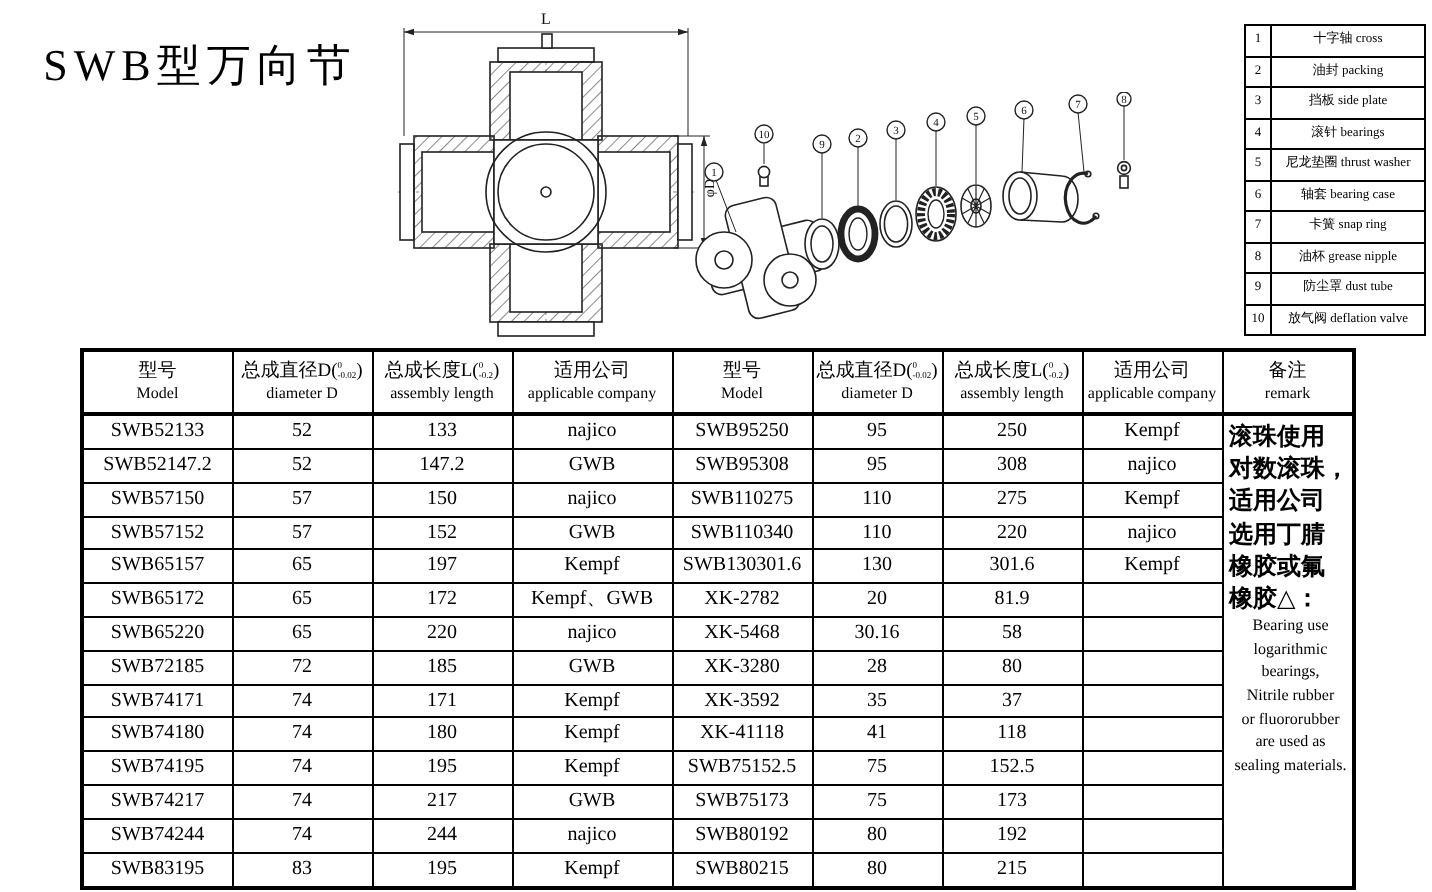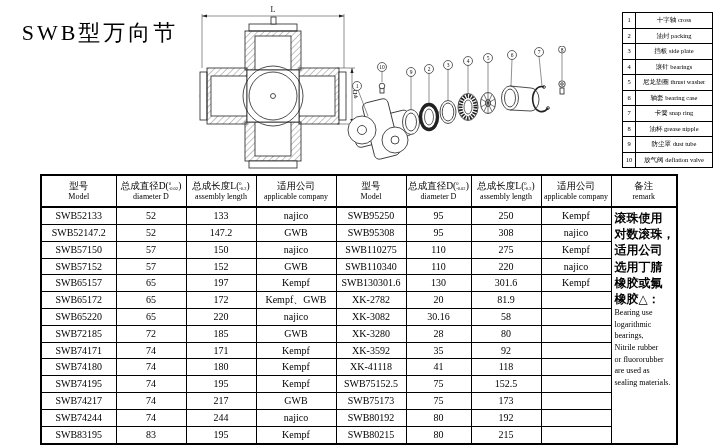--- a/index.html
+++ b/index.html
@@ -24,21 +24,21 @@
   .main-table th,.main-table td{border:1px solid #000;padding:0;text-align:center;
               font-weight:normal;overflow:hidden;white-space:nowrap;}
   .main-table thead th{height:30px;border-bottom:2px solid #000;}
   .main-table tbody td{font-size:10px;line-height:1;}
   .h-zh{font-size:9.5px;line-height:1.15;}
   .h-en{font-size:8px;line-height:1.15;}
   .tol{display:inline-flex;flex-direction:column;vertical-align:middle;font-size:4.5px;line-height:1;text-align:left;}
   .tol i{font-style:normal;display:block;}
   .remark-cell{vertical-align:top;text-align:left !important;padding:2px 0 0 3px !important;white-space:normal !important;}
   .remark-cell .r-zh{font-size:12px;line-height:1.35;white-space:nowrap;font-weight:bold;}
-  .remark-cell .r-en{font-size:8px;line-height:1.45;white-space:nowrap;}
+  .remark-cell .r-en{font-size:8px;line-height:1.45;white-space:nowrap;text-align:center;}
 </style>
 </head>
 <body>
 
 <div class="page">
 
   <div class="title-block">
     <div class="title-zh">SWB型万向节</div>
   </div>
 
@@ -360,21 +360,21 @@
           <td>XK-2782</td>
           <td>20</td>
           <td>81.9</td>
           <td></td>
         </tr>
         <tr>
           <td>SWB65220</td>
           <td>65</td>
           <td>220</td>
           <td>najico</td>
-          <td>XK-3082</td>
+          <td>XK-5468</td>
           <td>30.16</td>
           <td>58</td>
           <td></td>
         </tr>
         <tr>
           <td>SWB72185</td>
           <td>72</td>
           <td>185</td>
           <td>GWB</td>
           <td>XK-3280</td>
@@ -382,21 +382,21 @@
           <td>80</td>
           <td></td>
         </tr>
         <tr>
           <td>SWB74171</td>
           <td>74</td>
           <td>171</td>
           <td>Kempf</td>
           <td>XK-3592</td>
           <td>35</td>
-          <td>92</td>
+          <td>37</td>
           <td></td>
         </tr>
         <tr>
           <td>SWB74180</td>
           <td>74</td>
           <td>180</td>
           <td>Kempf</td>
           <td>XK-41118</td>
           <td>41</td>
           <td>118</td>

